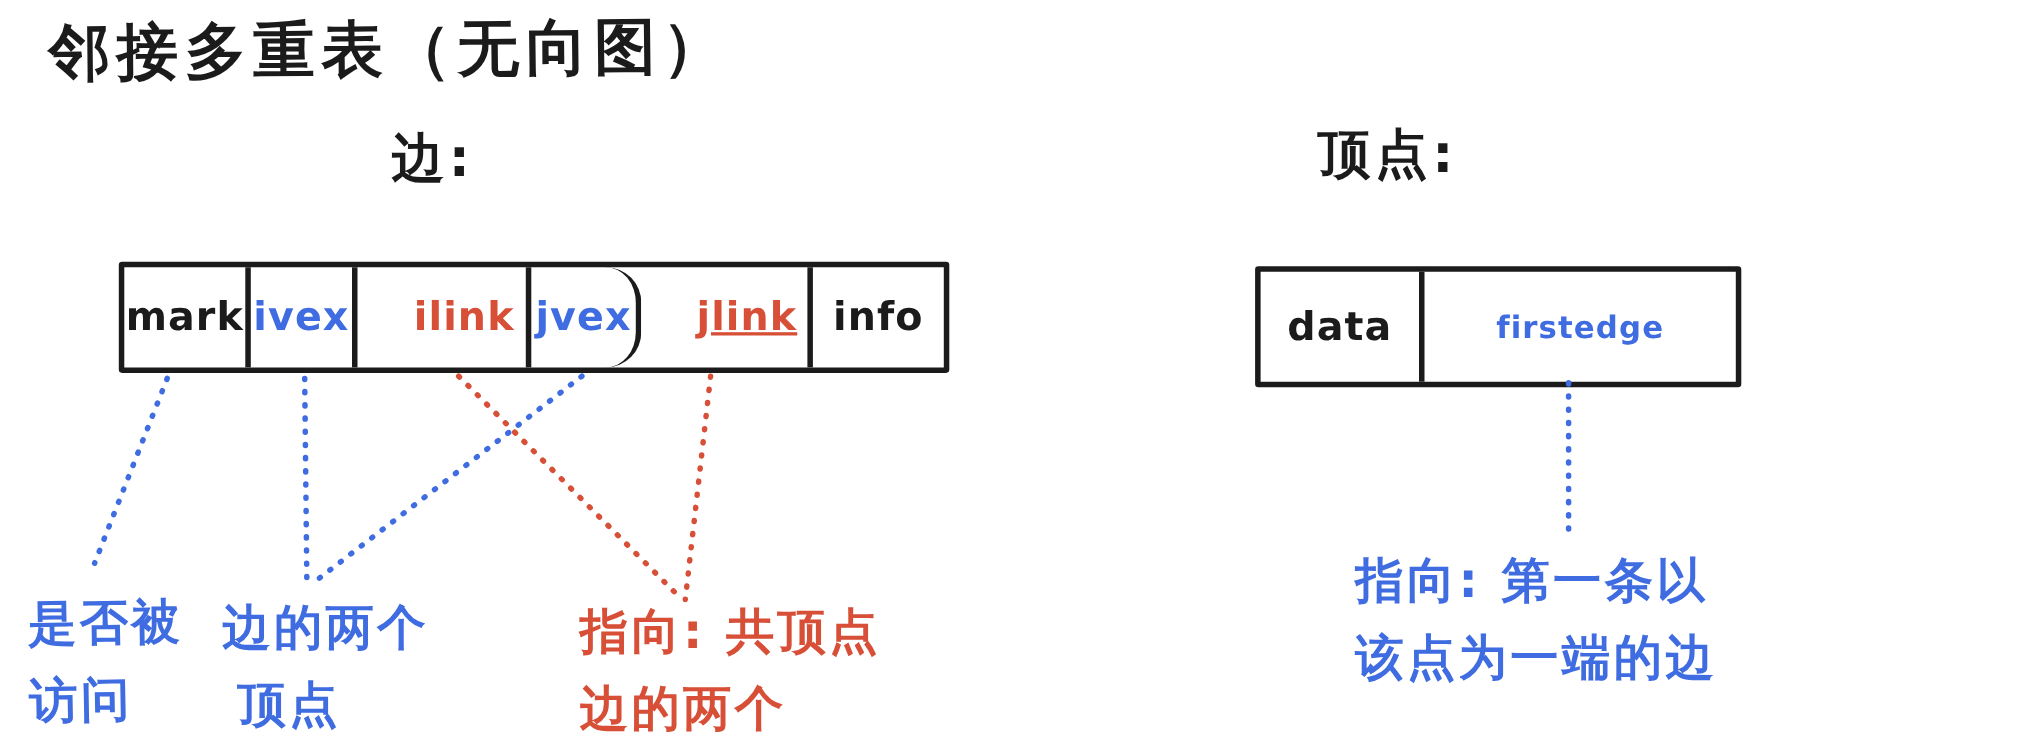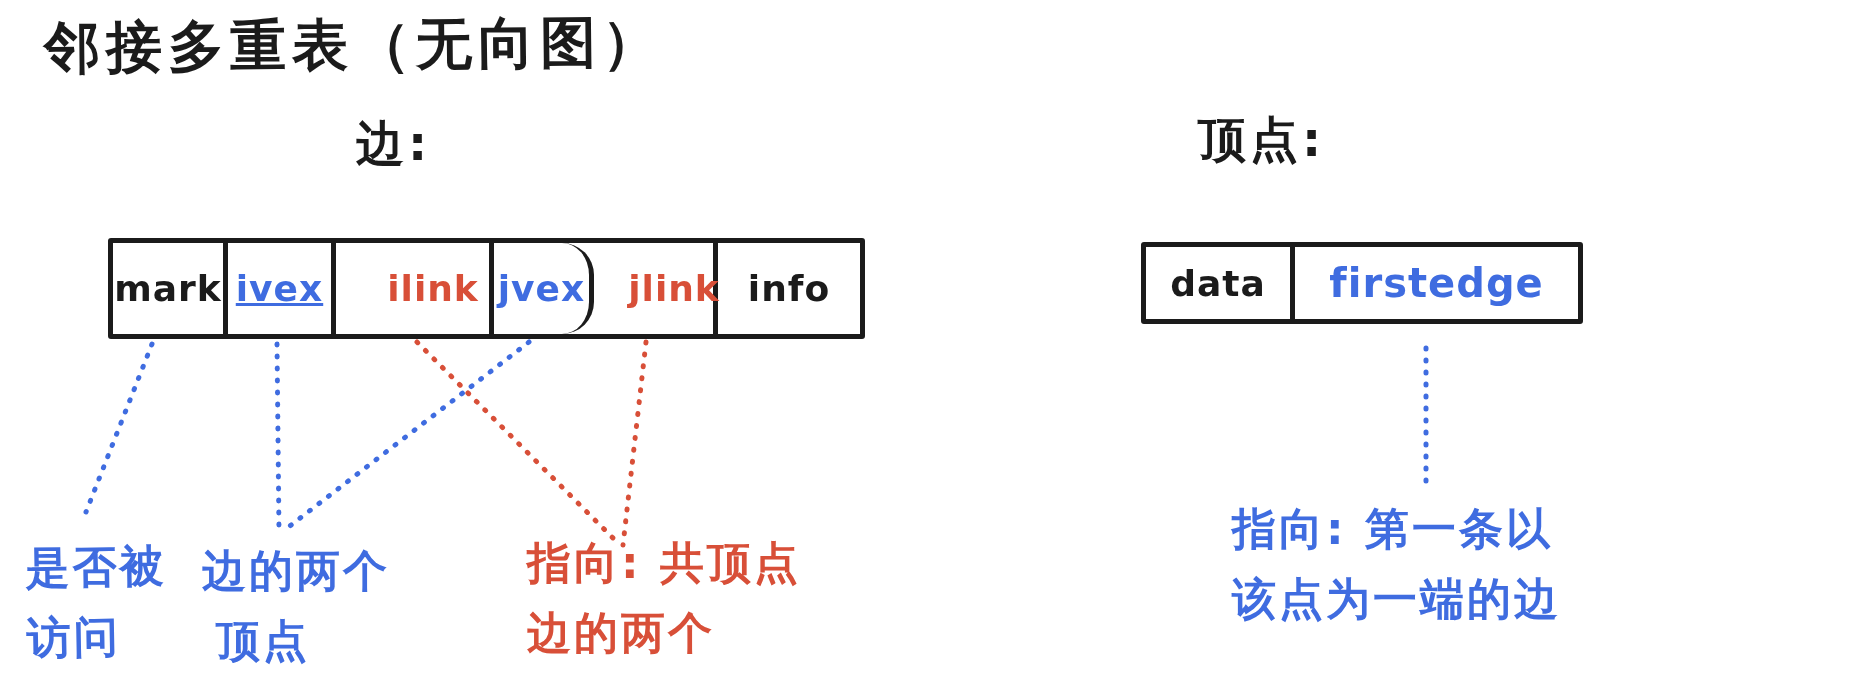--- a/index.html
+++ b/index.html
@@ -24,41 +24,41 @@
   }
   .edge-label{left:356px;top:112px;}
   .vertex-label{left:1198px;top:108px;}
 
   .hand-table{
     position:absolute;display:flex;
     border:5px solid var(--black,#1b1b1b);border-radius:3px;
     background:#fff;box-sizing:border-box;
   }
   .edge-table{left:108px;top:238px;height:101px;}
-  .vertex-table{left:1141px;top:242px;height:82px;}
+  .vertex-table{left:1141px;top:242px;height:110px;}
   .cell{
     display:flex;align-items:center;justify-content:center;
     border-right:5px solid var(--black,#1b1b1b);
     font-size:36px;font-weight:bold;letter-spacing:1px;
     box-sizing:border-box;
   }
   .cell:last-child{border-right:none;}
-  .w-mark{width:115px;} .w-ivex{width:108px;text-decoration:underline;} .w-ilink{width:158px;}
-  .w-jvex{width:100px;border-radius:32px;} .w-jlink{width:124px;} .w-info{width:142px;}
+  .w-mark{width:115px;} .w-ivex{width:97px;} .w-ilink{width:158px;}
+  .w-jvex{width:100px;border-radius:32px;} .w-jlink{width:156px;text-decoration:underline;} .w-info{width:119px;}
   .w-data{width:149px;} .w-firstedge{width:283px;}
-  .cell-firstedge{font-size:40px;}
+  .cell-firstedge{font-size:28px;}
 
   .annotation{
     position:absolute;font-size:44px;font-weight:bold;
     line-height:70px;letter-spacing:3px;white-space:nowrap;
   }
   .ann-mark{left:26px;top:532px;transform:rotate(-1deg);}
   .ann-vertices{left:202px;top:536px;}
   .ann-vertices .line2{padding-left:14px;}
-  .ann-links{left:486px;top:528px;}
+  .ann-links{left:486px;top:540px;}
   .ann-firstedge{left:1232px;top:494px;width:380px;text-align:left;}
 
   .connector-layer{position:absolute;left:0;top:0;width:1858px;height:682px;pointer-events:none;}
   .connector-layer line{stroke-width:5;stroke-linecap:round;}
 </style>
 </head>
 <body>
 
 <div class="page-title">邻接多重表（无向图）</div>
 

